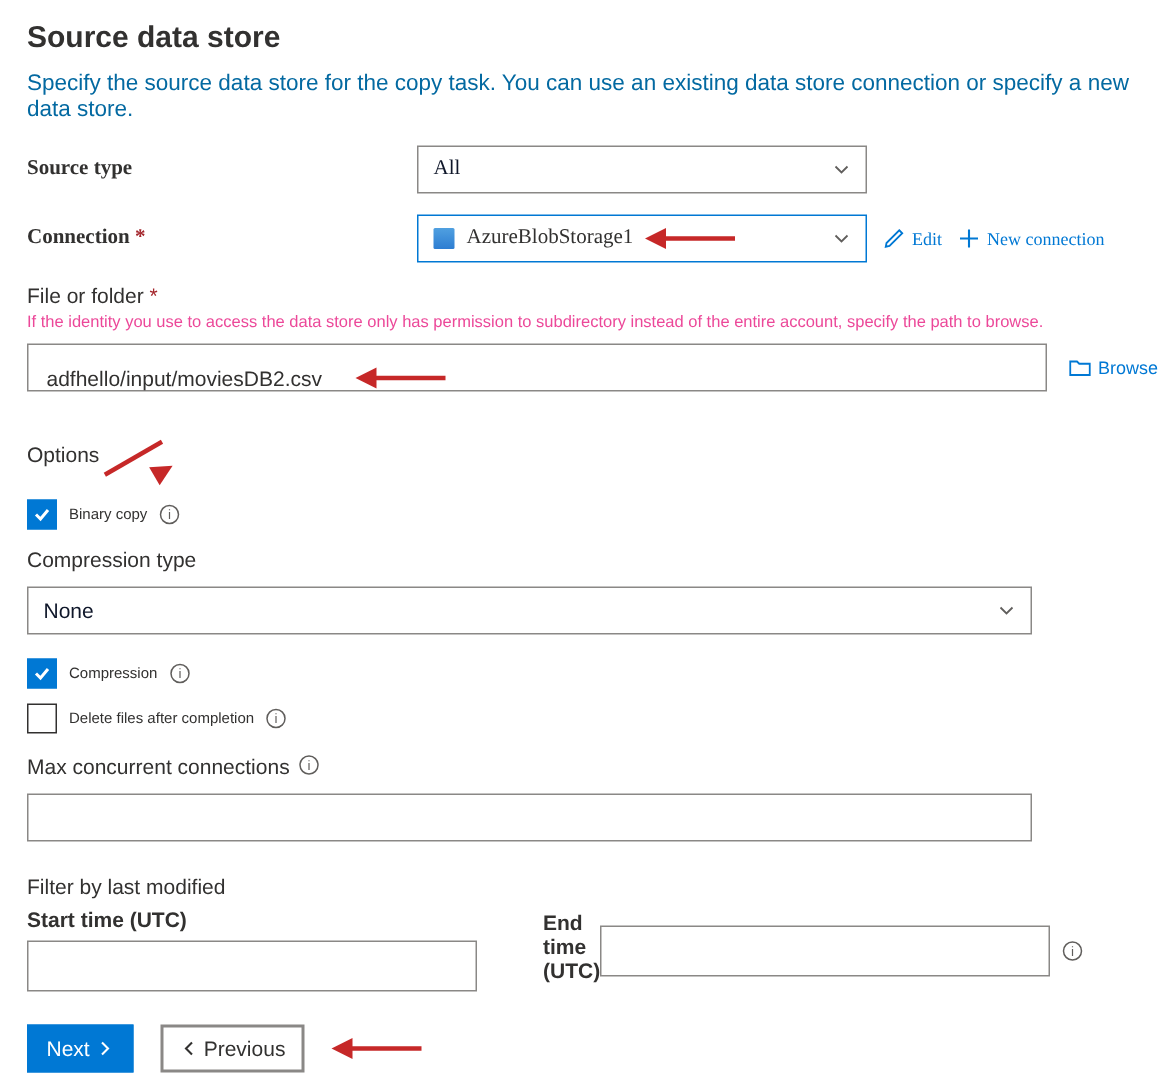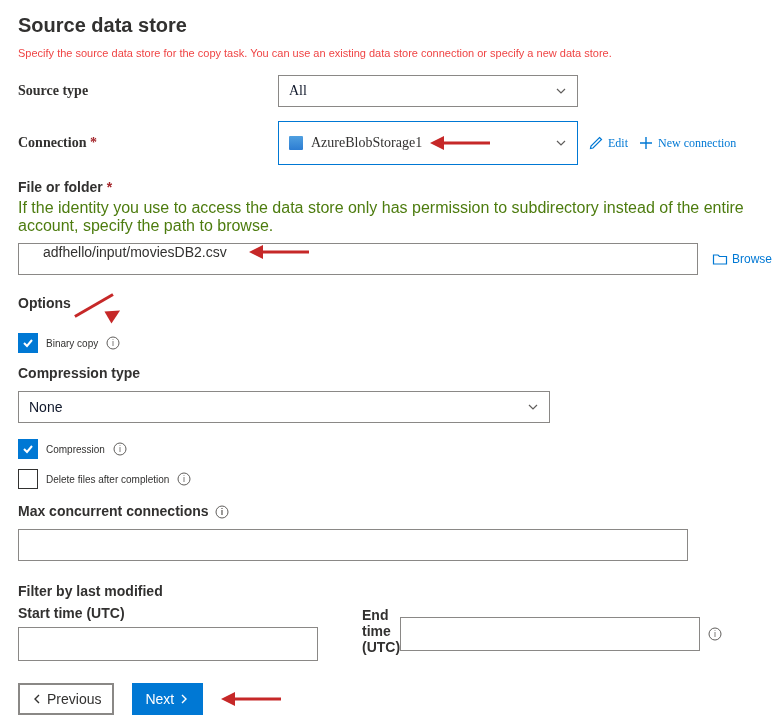--- a/index.html
+++ b/index.html
@@ -10,23 +10,23 @@
       padding: 14px 18px;
       font-size: 14px;
       width: 780px;
     }
     h1 {
       font-size: 20px;
       font-weight: 600;
       margin: 0 0 10px 0;
     }
     .subtext {
-      color: #ef4444;
+      color: #0369a1;
       margin-bottom: 16px;
-      font-size: 11px;
+      font-size: 15px;
     }
     .form-row {
       display: flex;
       align-items: center;
       margin-bottom: 14px;
       font-family: Liberation Serif, serif;
     }
     .label-cell {
       width: 260px;
       font-weight: 600;
@@ -47,36 +47,36 @@
       position: relative;
     }
     .select {
       display: inline-flex;
       align-items: center;
       width: 300px;
       justify-content: space-between;
       cursor: pointer;
     }
     .select-wide {
-      width: 532px;
+      width: 670px;
     }
     .dropdown-chevron {
       color: #605e5c;
       display: inline-flex;
     }
     .connection-row {
       display: flex;
       align-items: center;
       gap: 10px;
     }
     .conn-select {
       display: inline-flex;
       align-items: center;
       width: 300px;
-      height: 44px;
+      height: 32px;
       border: 1px solid #0078d4;
       padding: 0 10px;
       justify-content: space-between;
       cursor: pointer;
       background: #fff;
     }
     .conn-left {
       display: inline-flex;
       align-items: center;
       gap: 8px;
@@ -90,47 +90,47 @@
     }
     .link-btn {
       color: #0078d4;
       display: inline-flex;
       align-items: center;
       gap: 4px;
       cursor: pointer;
       font-size: 12px;
     }
     .section-label {
-      font-weight: 700;
+      font-weight: 400;
       margin-bottom: 4px;
       display: block;
       font-size: 14px;
     }
     .help-text {
-      color: #4d7c0f;
-      font-size: 16px;
+      color: #ec4899;
+      font-size: 11px;
       margin-bottom: 8px;
     }
     .file-row {
       display: flex;
       align-items: center;
       gap: 14px;
     }
     .file-input {
       flex: 0 0 680px;
       width: 680px;
       height: 32px;
       border: 1px solid #8a8886;
-      padding: 0 24px;
-      display: flex;
-      align-items: flex-start;
+      padding: 0 12px;
+      display: flex;
+      align-items: flex-end;
       font-size: 14px;
     }
     .options-block {
-      margin-top: 20px;
+      margin-top: 34px;
     }
     .checkbox-row {
       display: flex;
       align-items: center;
       gap: 8px;
       margin: 10px 0;
     }
     .checkbox {
       width: 20px;
       height: 20px;
@@ -364,21 +364,21 @@
     <span class="checkbox-label">Delete files after completion</span>
     <span class="info-icon">
       <svg width="14" height="14" viewBox="0 0 14 14">
           <circle cx="7" cy="7" r="6" fill="none" stroke="#605e5c"></circle>
           <text x="7" y="10" text-anchor="middle" font-size="9" fill="#605e5c">i</text>
         </svg>
     </span>
   </div>
 
   <div style="margin-top:14px;">
-    <span class="section-label" style="display:inline-flex;align-items:flex-end;gap:6px;">
+    <span class="section-label" style="display:inline-flex;align-items:flex-start;gap:6px;">
       <span>Max concurrent connections</span>
       <span class="info-icon">
         <svg width="14" height="14" viewBox="0 0 14 14">
             <circle cx="7" cy="7" r="6" fill="none" stroke="#605e5c"></circle>
             <text x="7" y="10" text-anchor="middle" font-size="9" fill="#605e5c">i</text>
           </svg>
       </span>
     </span>
     <input class="input-full" style="margin-top: 6px;" value="">
   </div>
@@ -400,26 +400,26 @@
               <circle cx="7" cy="7" r="6" fill="none" stroke="#605e5c"></circle>
               <text x="7" y="10" text-anchor="middle" font-size="9" fill="#605e5c">i</text>
             </svg>
         </span>
       </div>
     </div>
   </div>
 </div>
 
 <div class="button-row">
+  <div class="btn btn-next">
+    <span>Next</span>
+    <svg width="12" height="12" viewBox="0 0 12 12">
+        <path d="M4 2 L8 6 L4 10" stroke="#fff" stroke-width="1.4" fill="none"></path>
+      </svg>
+  </div>
   <div class="btn btn-prev">
     <svg width="12" height="12" viewBox="0 0 12 12">
         <path d="M8 2 L4 6 L8 10" stroke="#323130" stroke-width="1.4" fill="none"></path>
       </svg>
     <span>Previous</span>
   </div>
-  <div class="btn btn-next">
-    <span>Next</span>
-    <svg width="12" height="12" viewBox="0 0 12 12">
-        <path d="M4 2 L8 6 L4 10" stroke="#fff" stroke-width="1.4" fill="none"></path>
-      </svg>
-  </div>
   <span class="arrow-annot"></span>
 </div>
 
 </body></html>

